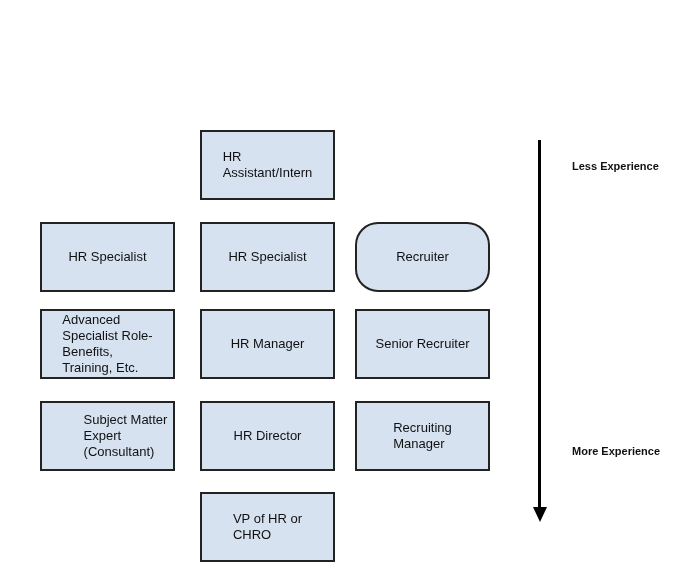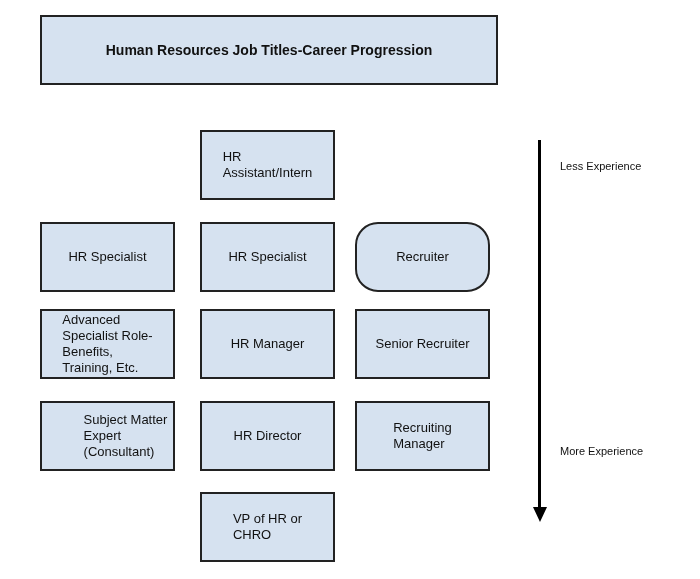--- a/index.html
+++ b/index.html
@@ -61,32 +61,32 @@
     position:absolute;
     left:532.5px; top:507px;
     width:0; height:0;
     border-left:7px solid transparent;
     border-right:7px solid transparent;
     border-top:15px solid var(--arrow);
   }
   .axis-label{
     position:absolute;
     font-size:11px;
-    font-weight:normal;
+    font-weight:bold;
     white-space:nowrap;
+    margin-left:12px;
   }
   .axis-less{left:560px; top:160px;}
   .axis-more{left:560px; top:445px;}
 </style>
 </head>
 <body>
 
 <div class="canvas">
 
-  <div class="title-box">Human Resources Job Titles-Career Progression</div>
 
   <div class="box pos-r1c2">HR
 Assistant/Intern</div>
 
   <div class="box pos-r2c1">HR Specialist</div>
   <div class="box pos-r2c2">HR Specialist</div>
   <div class="box pos-r2c3">Recruiter</div>
 
   <div class="box pos-r3c1">Advanced
 Specialist Role-

